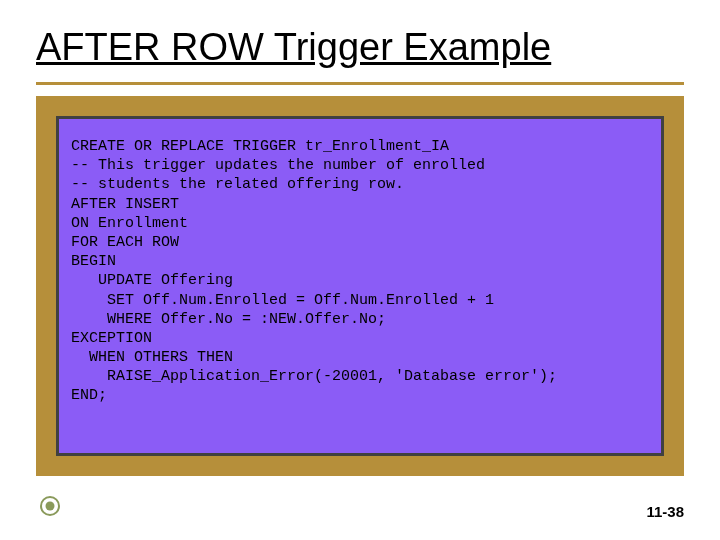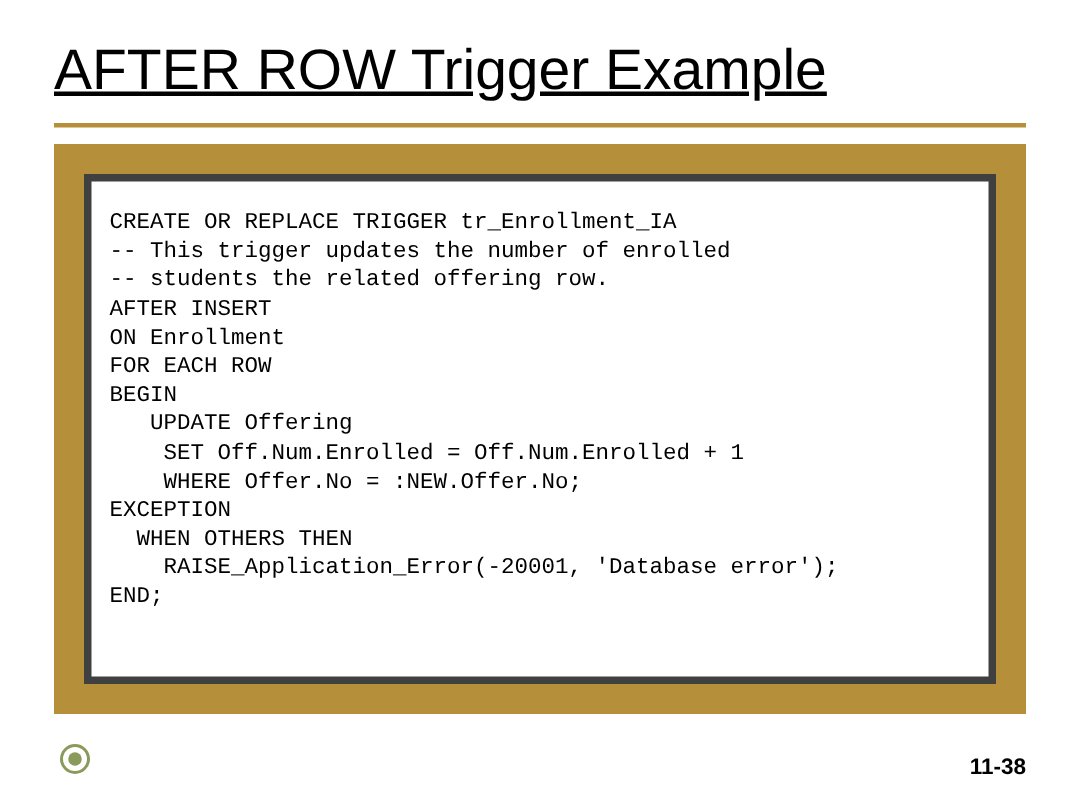--- a/index.html
+++ b/index.html
@@ -43,22 +43,22 @@
     height: 380px;
     background: #b68f3a;
     box-sizing: border-box;
   }
   .inner-box {
     position: absolute;
     left: 20px;
     top: 20px;
     right: 20px;
     bottom: 20px;
-    background: #ffffff;
-    border: 5px solid #404040;
+    background: #8b5cf6;
+    border: 3px solid #404040;
     box-sizing: border-box;
     padding: 18px 12px 12px 12px;
     overflow: hidden;
   }
   .code {
     font-family: "Courier New", Courier, monospace;
     font-size: 15px;
     line-height: 1.28;
     color: #000;
     white-space: pre;

